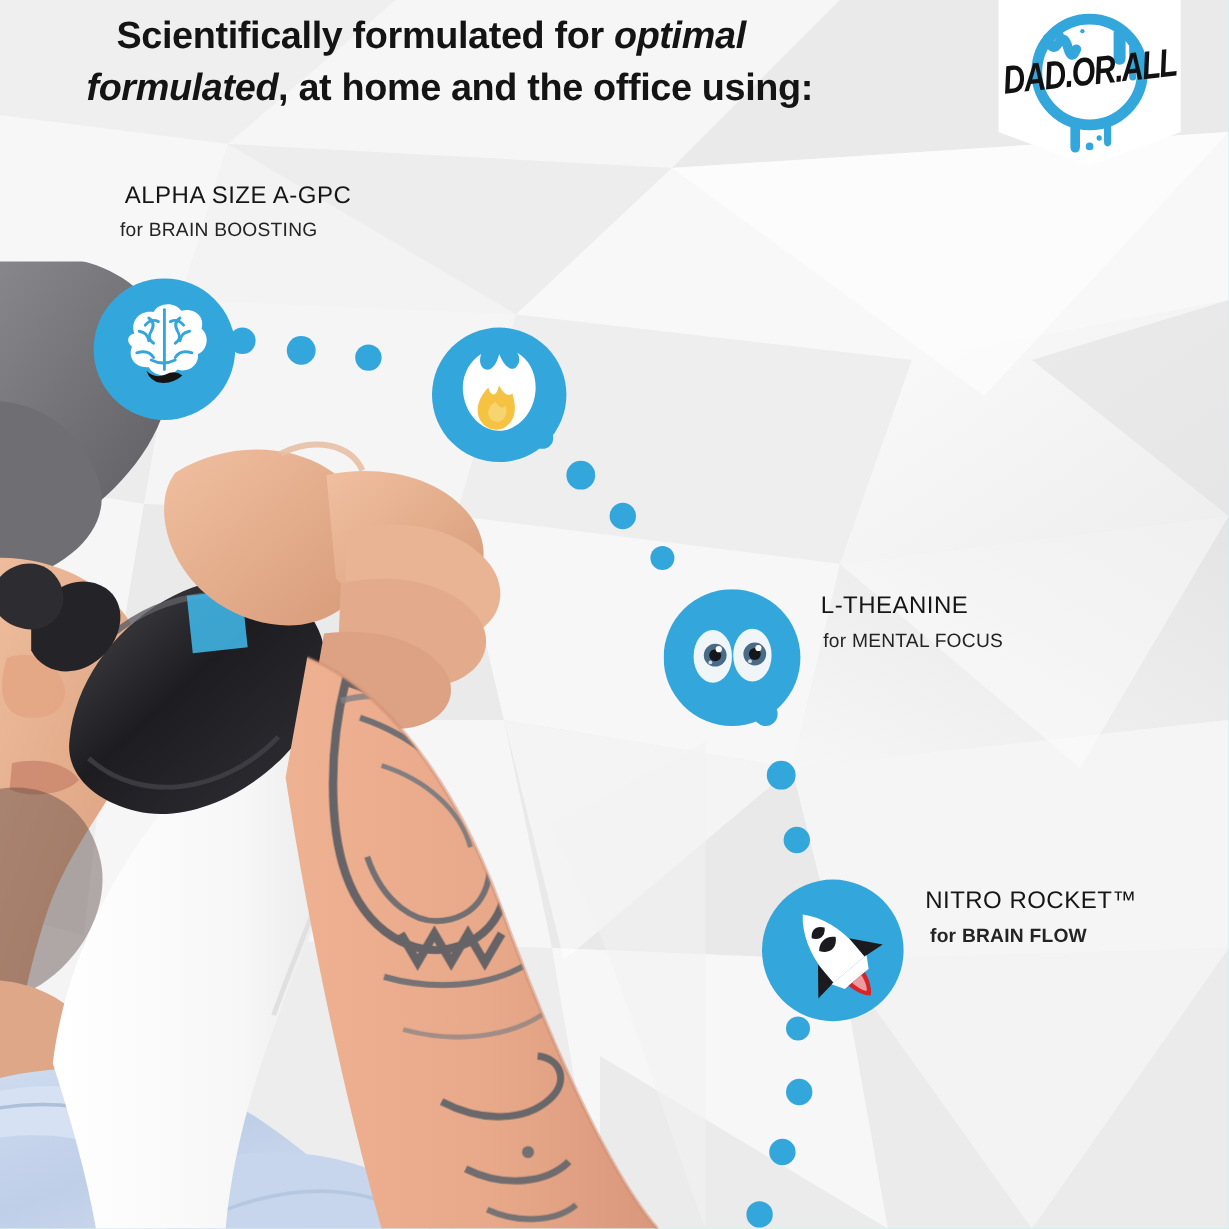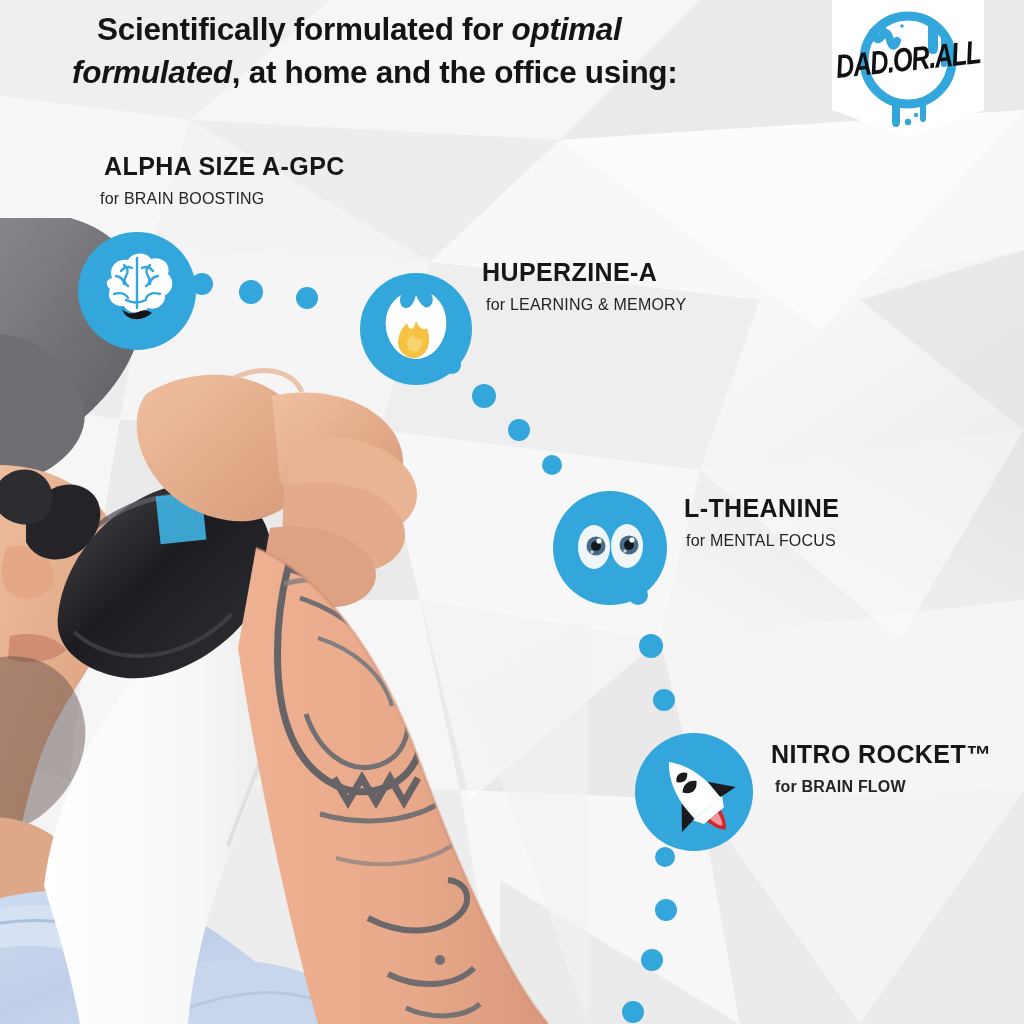--- a/index.html
+++ b/index.html
@@ -31,21 +31,21 @@
   #hl-line1{ display:block; padding-left:25px; }
   #hl-line2{ display:block; }
 
   
   #logo-banner{ position:absolute; left:832px; top:-2px; width:152px; height:140px; }
   #logo-banner svg{ display:block; width:100%; height:100%; }
 
   
   .ing-text{ position:absolute; }
   .ing-name{
-    font-size:25px; font-weight:bold; color:#161616;
+    font-size:20px; font-weight:normal; color:#161616;
     letter-spacing:0.4px; white-space:nowrap;
   }
   .ing-sub{
     font-size:16px; font-weight:400; color:#242424;
     letter-spacing:0.2px; white-space:nowrap; margin-top:9px;
   }
   #txt-alpha{ left:104px; top:152px; }
   #txt-alpha .ing-sub{ margin-left:-4px; }
   #txt-huper{ left:482px; top:258px; }
   #txt-huper .ing-sub{ margin-left:4px; }
@@ -345,24 +345,20 @@
       </g>
       <circle cx="59" cy="59" r="0" fill="none"></circle>
     </svg>
   </div>
 
   <div class="ing-text" id="txt-alpha">
     <div class="ing-name">ALPHA SIZE A-GPC</div>
     <div class="ing-sub">for BRAIN BOOSTING</div>
   </div>
 
-  <div class="ing-text" id="txt-huper">
-    <div class="ing-name">HUPERZINE-A</div>
-    <div class="ing-sub">for LEARNING &amp; MEMORY</div>
-  </div>
 
   <div class="ing-text" id="txt-thean">
     <div class="ing-name">L-THEANINE</div>
     <div class="ing-sub">for MENTAL FOCUS</div>
   </div>
 
   <div class="ing-text" id="txt-nitro">
     <div class="ing-name">NITRO ROCKET™</div>
     <div class="ing-sub">for BRAIN FLOW</div>
   </div>

